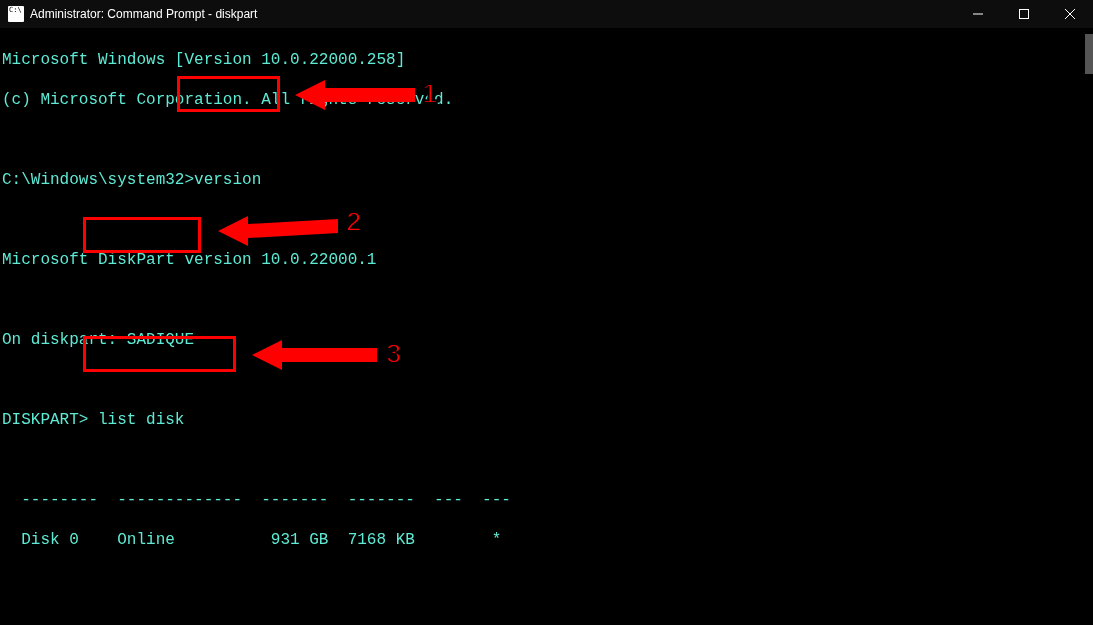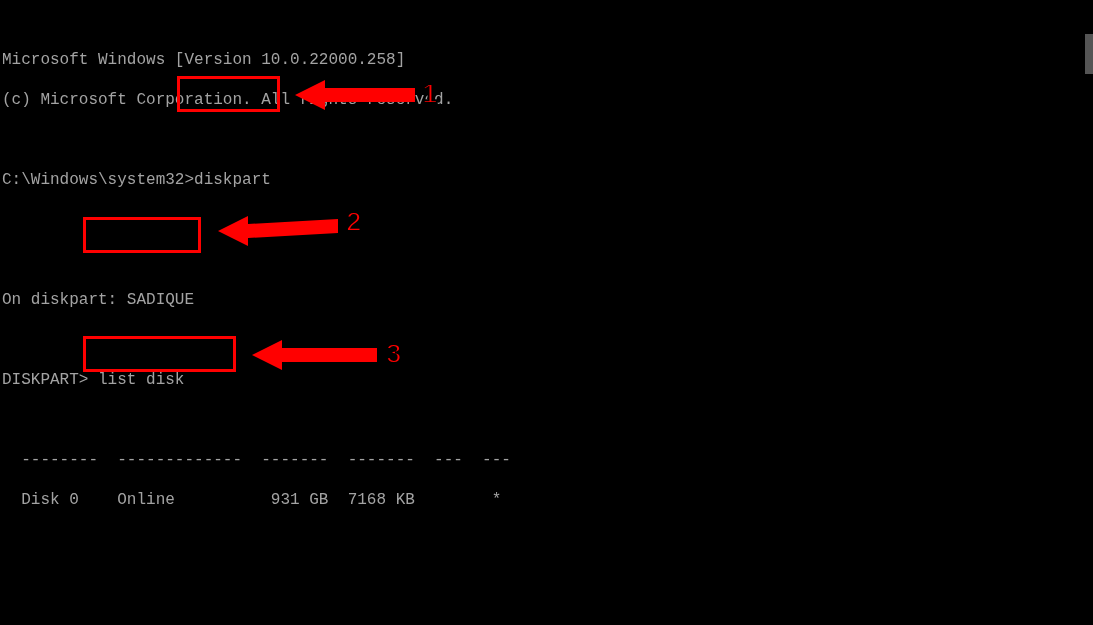--- a/index.html
+++ b/index.html
@@ -10,47 +10,69 @@
   .titlebar { height:28px; background:#0d0d0d; display:flex; align-items:center; color:#fff; font-family:'Segoe UI',Tahoma,sans-serif; font-size:12px; user-select:none; }
   .tb-icon { width:16px; height:16px; margin:0 6px 0 8px; background:#fff; position:relative; border-radius:1px; }
   .tb-icon::before { content:"C:\\"; position:absolute; top:1px; left:1px; font-size:7px; color:#000; font-family:Consolas,monospace; line-height:7px; }
   .tb-title { flex:0 0 auto; white-space:nowrap; }
   .tb-spacer { flex:1; }
   .tb-btn { width:46px; height:28px; display:flex; align-items:center; justify-content:center; color:#fff; }
   .tb-btn svg { width:10px; height:10px; stroke:#fff; stroke-width:1; fill:none; }
   .close-btn svg { width:10px; height:10px; }
 
   
-  .term { position:absolute; top:30px; left:2px; right:2px; bottom:2px; color:#a3a3a3; font-size:16px; line-height:20px; white-space:pre; font-family:Consolas,'Courier New',monospace; }
+  .term { position:absolute; top:30px; left:2px; right:2px; bottom:2px; color:#5eead4; font-size:16px; line-height:20px; white-space:pre; font-family:Consolas,'Courier New',monospace; }
   .line { height:20px; }
 
   
   .hl { position:absolute; border:3px solid #ff0000; pointer-events:none; }
 
   
   .arrow { position:absolute; pointer-events:none; }
   .stepnum { position:absolute; font-family:Arial,Helvetica,sans-serif; font-weight:900; font-size:28px; color:#ff0000; -webkit-text-stroke:2px #000; text-stroke:2px #000; pointer-events:none; }
 
   
   .scrollthumb { position:absolute; right:0; top:34px; width:8px; height:40px; background:#555; }
 </style>
 </head>
 <body>
 
 <div class="window">
 
+  <div class="titlebar">
+    <div class="tb-icon"></div>
+    <div class="tb-title">Administrator: Command Prompt - diskpart</div>
+    <div class="tb-spacer"></div>
+    <div class="tb-btn">
+      <svg viewBox="0 0 10 10">
+          <line x1="0" y1="5" x2="10" y2="5"></line>
+        </svg>
+    </div>
+    <div class="tb-btn">
+      <svg viewBox="0 0 10 10">
+          <rect x="0.5" y="0.5" width="9" height="9"></rect>
+        </svg>
+    </div>
+    <div class="tb-btn close-btn">
+      <svg viewBox="0 0 10 10">
+          <line x1="0" y1="0" x2="10" y2="10"></line>
+          <line x1="10" y1="0" x2="0" y2="10"></line>
+        </svg>
+    </div>
+  </div>
 
   <div class="scrollthumb"></div>
 
   <div class="term">
 <div class="line">Microsoft Windows [Version 10.0.22000.258]</div>
 <div class="line">(c) Microsoft Corporation. All rights reserved.</div>
 <div class="line"></div>
-<div class="line"><span>C:\Windows\system32&gt;</span><span>diskpart</span></div>
+<div class="line"><span>C:\Windows\system32&gt;</span><span>version</span></div>
 <div class="line"></div>
+<div class="line">Microsoft DiskPart version 10.0.22000.1</div>
 <div class="line"></div>
 <div class="line">On diskpart: SADIQUE</div>
 <div class="line"></div>
 <div class="line"><span>DISKPART&gt; </span><span>list disk</span></div>
 <div class="line"></div>
 <div class="line">  --------  -------------  -------  -------  ---  ---</div>
 <div class="line">  Disk 0    Online          931 GB  7168 KB        *</div>
 
 
 

